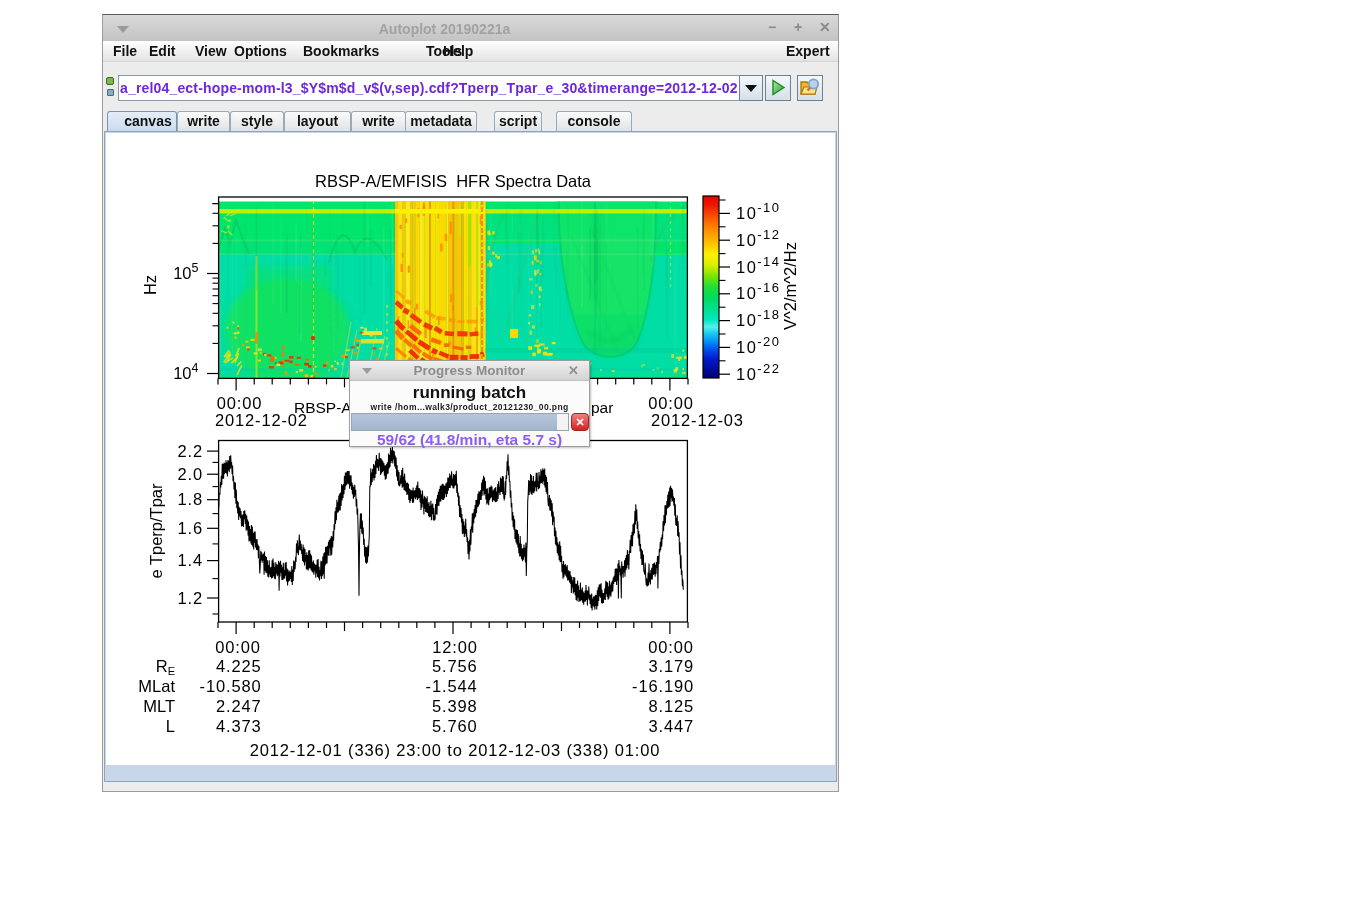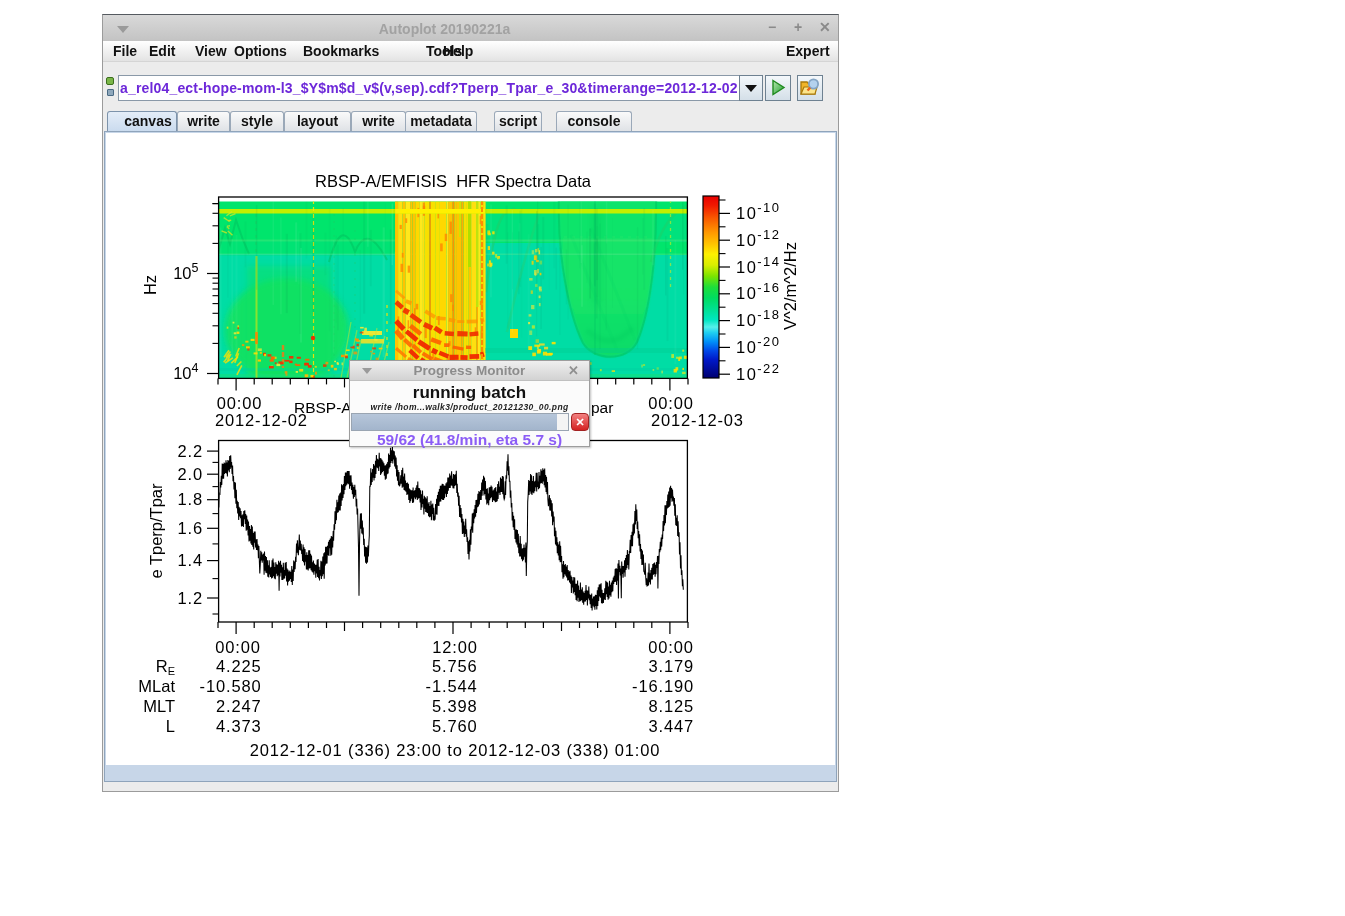--- a/index.html
+++ b/index.html
@@ -23,21 +23,21 @@
 .tabsel { background:linear-gradient(#e4edf8,#cadbee); border-color:#7d93ab;padding-left:12px; }
 #contentband { position:absolute; left:1px; top:116px; width:733px; height:651px; background:#c7d6e8; border:1px solid #8fa4bb; }
 #canvasarea { position:absolute; left:3px; top:118px; width:729px; height:632px; background:#fff; }
 #statusbar { position:absolute; left:0; top:751px; width:100%; height:25px; background:#ececec; font-size:11.5px; color:#222; line-height:24px; padding-left:24px; }
 #pm { position:absolute; left:246px; top:345px; width:241px; height:87px; background:#fbfbfb; border:1px solid #9d9d9d; box-shadow:1px 1px 2px rgba(0,0,0,0.25); font-family:"Liberation Sans",sans-serif; }
 #pmtitle { position:absolute; left:0; top:0; width:100%; height:20px; background:linear-gradient(#efefef,#d2d2d2); border-bottom:1px solid #c0c0c0; }
 #pmtitle .txt { position:absolute; width:100%; top:2px; text-align:center; font-weight:bold; font-size:13.5px; color:#8c8c8c; }
 #pmtri { position:absolute; left:12px; top:7px; width:0; height:0; border-left:5px solid transparent; border-right:5px solid transparent; border-top:6px solid #9a9a9a; }
 #pmx { position:absolute; right:10px; top:2px; font-weight:bold; font-size:13px; color:#909090; }
 #pmmsg { position:absolute; top:22px; width:100%; text-align:center; font-weight:bold; font-size:17px; color:#111; }
-#pmpath { position:absolute; top:41px; width:100%; text-align:center; font-weight:bold; font-size:8.5px; color:#222; letter-spacing:0.4px;font-style:italic; }
+#pmpath { position:absolute; top:41px; width:100%; text-align:center; font-weight:bold; font-size:8.5px; color:#222; letter-spacing:0.4px; }
 #pmbar { position:absolute; left:1px; top:52px; width:218px; height:18px; border:1px solid #9aa5b2; background:#f4f4f4; }
 #pmfill { position:absolute; left:0; top:0; width:205px; height:16px; background:linear-gradient(#b6c6da,#a3b5cc); }
 #pmstop { position:absolute; left:221px; top:52px; width:18px; height:18px; border:1px solid #a32222; border-radius:4px; background:linear-gradient(#f28080,#d42222); color:#fff; font-weight:bold; font-size:11px; text-align:center; line-height:16px; }
 #pmeta { position:absolute; top:70px; width:100%; text-align:center; font-weight:bold; font-size:15.5px; color:#8b5cf6; }
 svg text { font-family:"Liberation Sans", sans-serif; fill:#000; }
 svg text.num { letter-spacing:0.85px; }
 svg text.cbn { letter-spacing:1.45px; }
 </style></head>
 <body>
 <div id="win">

